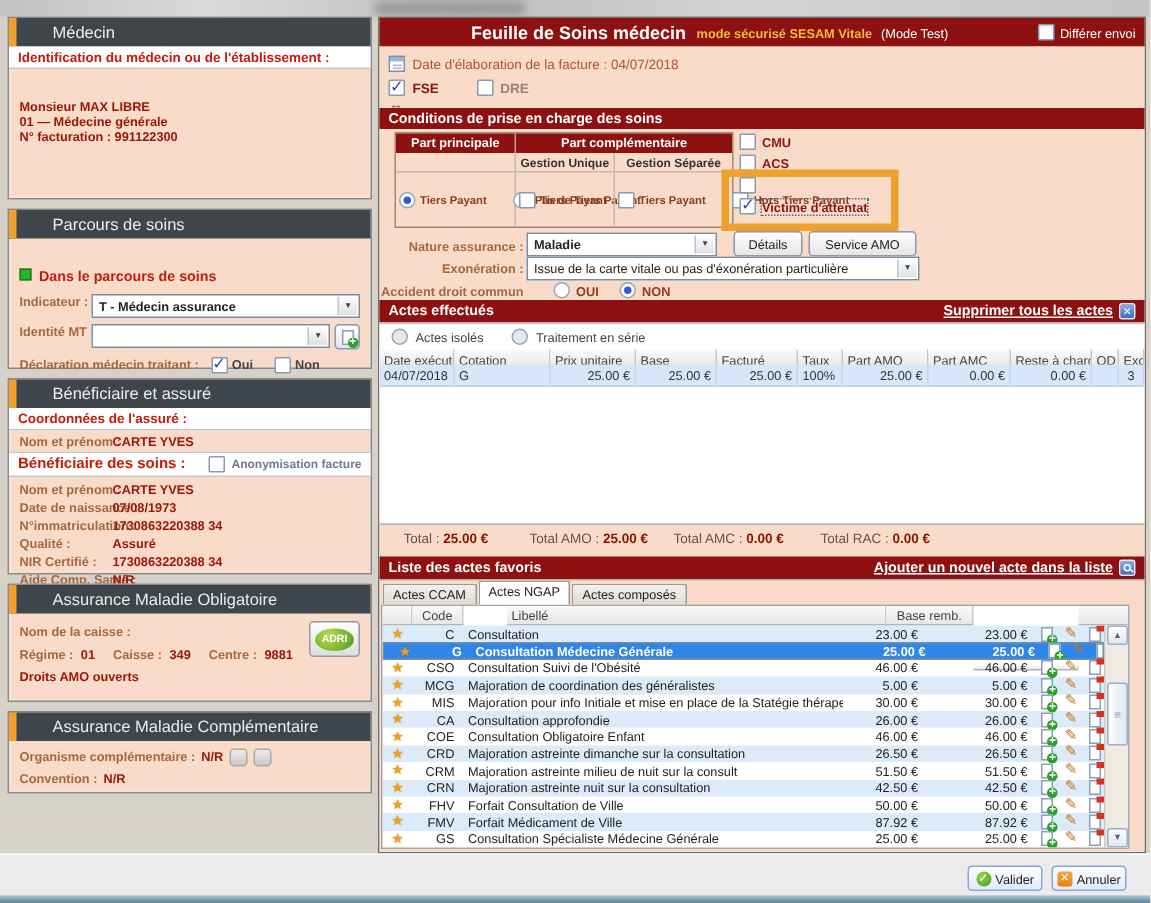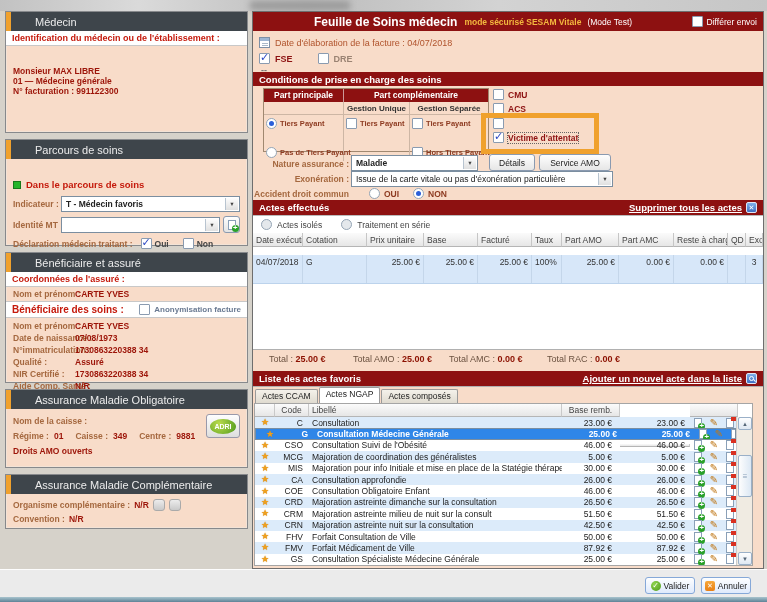--- a/index.html
+++ b/index.html
@@ -9,21 +9,21 @@
 .topblur{position:absolute;left:0;top:0;width:767px;height:11px;background:linear-gradient(90deg,#c2c2c2,#dadada 18%,#bdbdbd 40%,#d3d3d3 65%,#c6c6c6)}
 .topblur::after{content:'';position:absolute;left:250px;top:1px;width:100px;height:9px;background:#9a9a9a;filter:blur(3px)}
 
 .leftcol{position:absolute;left:5px;top:11px;width:243px}
 .panel{border:1px solid #87898c;background:#f8dcc9;margin-bottom:6px;position:relative;box-shadow:inset 0 0 0 1px #f3e3d6}
 .phead{height:19px;background:#3e454b;border-left:5px solid #f0a12d;color:#ececec;font-size:11px;display:flex;align-items:center;padding-left:24px}
 .wstrip{background:#ffffff;border-bottom:1px solid #c8c8c8;color:#c51a0c;font-weight:bold;font-size:9px;padding:2px 6px;display:flex;align-items:center}
 .pbody{padding:20px 7px}
 .lb{color:#a5683f;font-weight:bold;font-size:8.5px;white-space:nowrap}
 .vl{color:#9c1408;font-weight:bold;font-size:8.5px;white-space:nowrap}
-.fr{display:flex;align-items:center;margin-bottom:4px}
+.fr{display:flex;align-items:flex-start;margin-bottom:4px}
 .dash{color:#777;font-weight:bold}
 .gsq{width:8px;height:8px;background:#27b52a;border:1px solid #187a1b;display:inline-block;margin-right:5px}
 .red10{color:#c51a0c;font-weight:bold;font-size:9.5px}
 
 .sel{background:#fff;border:1px solid #7b8ea0;height:16px;position:relative;display:flex;align-items:center;padding:0 16px 0 4px;font-size:8.5px;font-weight:bold;color:#222;overflow:hidden;white-space:nowrap}
 .sel .arr{position:absolute;right:1px;top:1px;bottom:1px;width:13px;background:linear-gradient(#fdfdfd,#e0e0e0);border-left:1px solid #b8c4d0;display:flex;align-items:center;justify-content:center;font-size:5.5px;color:#444}
 .chk{width:11px;height:11px;min-width:11px;background:#fff;border:1px solid #8a9bb0;display:inline-block;position:relative;border-radius:1px}
 .chk.on::after{content:'✓';position:absolute;left:0;top:-3px;color:#2b47c4;font-size:11px;font-weight:bold}
 .rad{width:11px;height:11px;min-width:11px;background:#fff;border:1px solid #95a5b5;border-radius:50%;display:inline-block;position:relative}
 .rad.on::after{content:'';position:absolute;left:2px;top:2px;width:5px;height:5px;background:#2b5fd9;border-radius:50%}
@@ -54,33 +54,33 @@
 .dico::after{content:'';position:absolute;left:2px;top:5px;width:6px;height:1px;background:#aab8c8;box-shadow:0 2px 0 #aab8c8}
 .fserow{position:absolute;left:6px;top:22px;display:flex;align-items:center;gap:5px}
 .fselb{font-weight:bold;color:#8d1111;font-size:9px}
 .drelb{font-weight:bold;color:#9a8373;font-size:9px}
 .mdash{position:absolute;left:8px;top:34px;color:#777;font-weight:bold}
 
 .ctab{position:absolute;left:10px;top:57px;width:226px;height:64px;border:1px solid #a08870;display:flex;flex-direction:column;background:#f8dcc9}
 .ctr{display:flex}
 .cth{background:#8d1111;color:#fff;font-weight:bold;font-size:8.5px;text-align:center;height:13px;line-height:13px;border-right:1px solid #c99;overflow:hidden}
 .ctsub{font-weight:bold;color:#333;font-size:8px;text-align:center;height:13px;line-height:13px;border-right:1px solid #cdb6a4;border-bottom:1px solid #cdb6a4;overflow:hidden}
-.ctcol{border-right:1px solid #cdb6a4;padding:3px 2px;display:flex;flex-direction:column;gap:18px}
+.ctcol{border-right:1px solid #cdb6a4;padding:3px 2px;display:flex;flex-direction:row;gap:18px}
 .opt{display:flex;align-items:center;gap:3px;font-size:7.5px;font-weight:bold;color:#8d3a20;white-space:nowrap}
 .cbox{position:absolute;display:flex;align-items:center;gap:4px;font-size:8.5px;font-weight:bold;color:#8d1111;white-space:nowrap}
 .obox{position:absolute;left:228px;top:82px;width:118px;height:41px;border:5px solid #f0a12d;z-index:5}
 .victlb{outline:1px dotted #666}
 .condrow-label{position:absolute;left:0;width:96px;text-align:right;color:#a5683f;font-weight:bold;font-size:8.5px}
 .btn{background:linear-gradient(#fefefe,#e6e6e6);border:1px solid #8a9ab0;border-radius:3px;display:flex;align-items:center;justify-content:center;font-size:8.5px;color:#222;position:absolute}
 
 .awhite{position:absolute;left:0;right:0;top:184px;height:134px;background:#fff;border-top:1px solid #bbb}
 .aradios{display:flex;align-items:center;gap:5px;padding:3px 0 0 8px;font-size:8.5px;color:#444}
 .ahead,.adrow{position:absolute;left:0;right:0;display:flex}
 .ahead{top:17px;height:14px}
-.adrow{top:39px;height:29px;background:#d7e7f9;border-bottom:1px solid #bcd3ec}
+.adrow{top:27px;height:15px;background:#d7e7f9;border-bottom:1px solid #bcd3ec}
 .acell{height:100%;padding:2px 3px;border-right:1px solid #d2d2d2;font-size:8.5px;color:#333;overflow:hidden;white-space:nowrap}
 .ahead .acell{background:linear-gradient(#fbfbfb,#e6e6e6);border-right:1px solid #c6c6c6;border-bottom:1px solid #b5b5b5;color:#444}
 .acell.r{text-align:right}.acell.c{text-align:center}
 .totals{position:absolute;left:0;right:0;top:318px;height:38px;background:#f8dcc9;border-top:1px solid #b0b0b0;border-bottom:1px solid #b0b0b0}
 .tgroup{position:absolute;top:4px;font-size:9px;white-space:nowrap}
 .tlb{color:#6b5240}
 .tvl{color:#8c1000;font-weight:bold}
 
 .tabs{position:absolute;top:356px;left:2px;height:16px;display:flex;align-items:flex-end}
 .tab{background:linear-gradient(#f4f1ea,#e0dbd0);border:1px solid #9a9a9a;border-bottom:none;padding:1px 6px;font-size:8.5px;margin-right:1px;border-radius:2px 2px 0 0;height:14px;color:#222}
@@ -133,21 +133,21 @@
     <div class="panel" style="height:107px">
       <div class="phead">Parcours de soins</div>
       <div class="pbody">
         <div class="fr" style="margin-bottom:6px">
           <span class="gsq"></span>
           <span class="red10">Dans le parcours de soins</span>
         </div>
         <div class="fr">
           <span class="lb" style="width:48px">Indicateur :</span>
           <div class="sel" style="flex:1">
-            <span>T - Médecin favoris</span>
+            <span>T - Médecin assurance</span>
             <span class="arr">▼</span>
           </div>
         </div>
         <div class="fr">
           <span class="lb" style="width:48px">Identité MT :</span>
           <div class="sel" style="flex:1">
             <span></span>
             <span class="arr">▼</span>
           </div>
           <span class="mtbtn">
@@ -415,21 +415,21 @@
       <div class="tabs" id="fav-tabs">
           <div class="tab">Actes CCAM</div>
           <div class="tab active">Actes NGAP</div>
           <div class="tab">Actes composés</div>
         </div>
 
       <div class="favtab">
         <div class="fhead" id="fav-head">
             <div class="fcell" style="width: 20px; min-width: 20px;"></div>
             <div class="fcell" style="width: 34px; min-width: 34px; text-align: center;">Code</div>
-            <div class="fcell" style="width: 253px; min-width: 253px;">Libellé</div>
+            <div class="fcell" style="width: 253px; min-width: 253px; margin-left: 29px;">Libellé</div>
             <div class="fcell" style="width: 58px; min-width: 58px; text-align: center;">Base remb.</div>
             <div class="fcell" style="width: 70px; min-width: 70px; text-align: center; margin-top: 40px;">Montant facturé</div>
             <div class="fcell" style="width: 48px; min-width: 48px;"></div>
           </div>
         <div id="fav-rows">
             <div class="frow alt">
               <span class="fstar">★</span>
               <span class="fcode">C</span>
               <span class="flib">Consultation</span>
               <span class="fbase">23.00 €</span>

